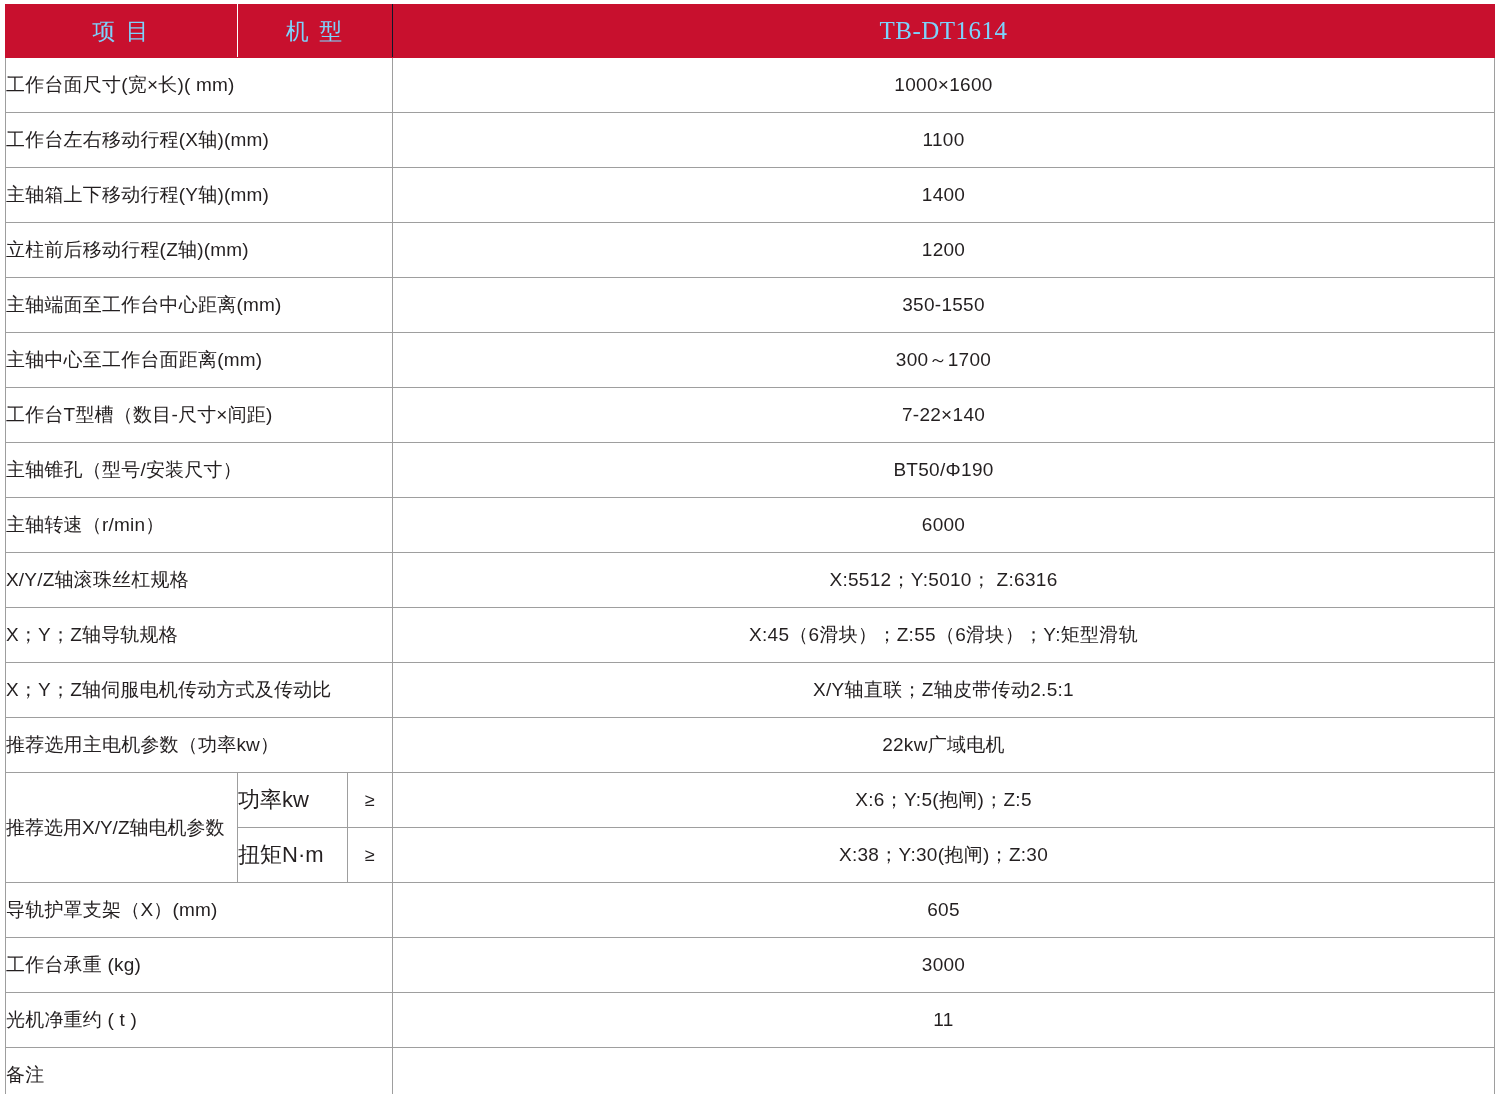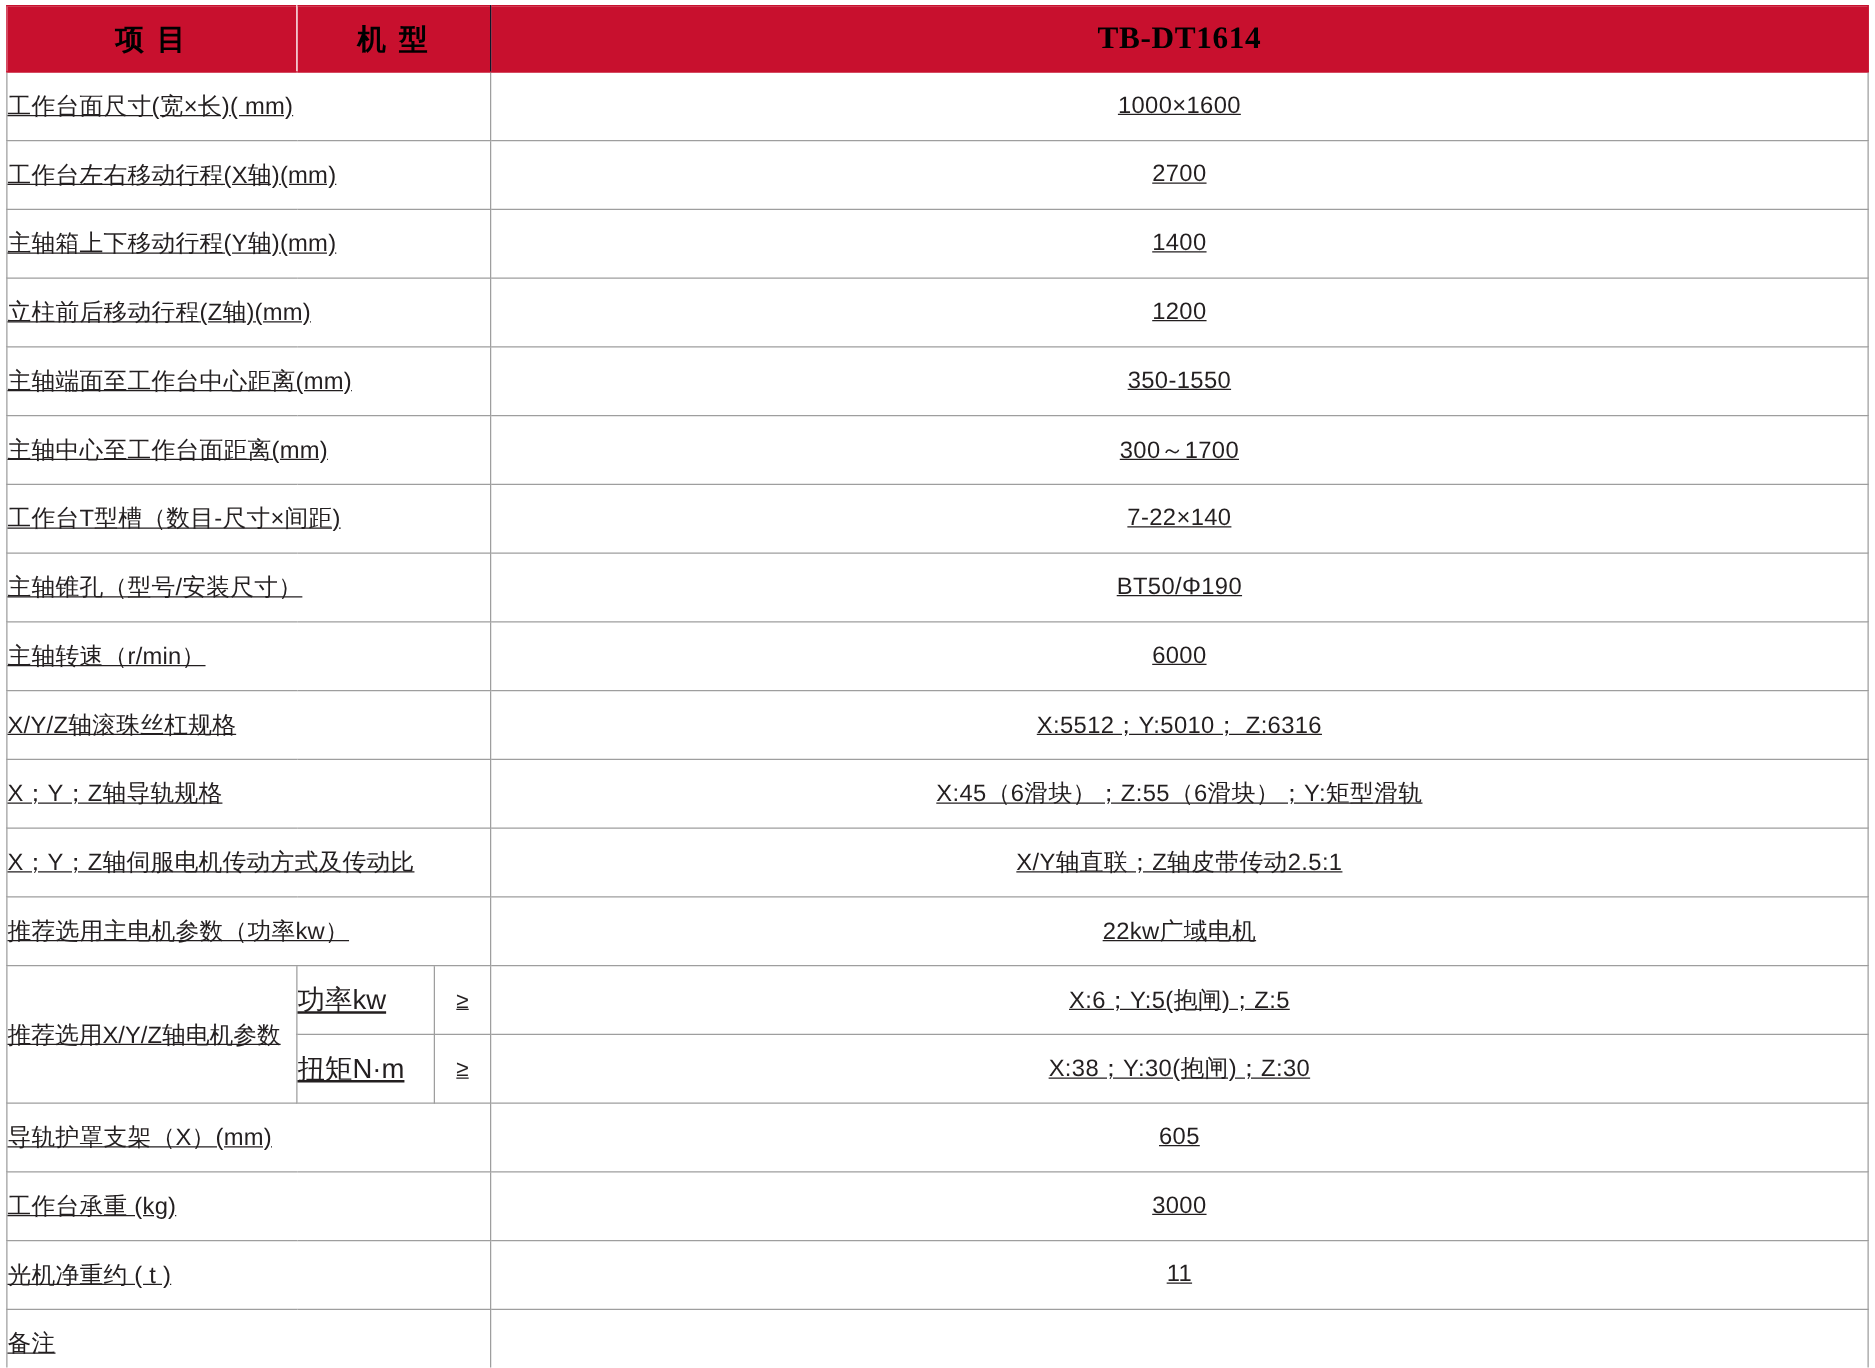--- a/index.html
+++ b/index.html
@@ -27,45 +27,44 @@
   }
   table.spec td, table.spec th {
     border: 1px solid #9e9e9e;
     padding: 0;
     vertical-align: middle;
   }
   
   tr.head td {
     background: #c8102e;
     border: 1px solid #c8102e;
-    color: #000000;
+    color: #7dd3fc;
     height: 52px;
     text-align: center;
-    font-weight: bold;
+    font-weight: normal;
     font-size: 23px;
     letter-spacing: 2px;
   }
   tr.head td.h-model-title {
     font-size: 24px;
   }
   tr.head td.h-name {
     border-right: 1px solid #ffffff;
   }
   tr.head td.h-type {
     border-right: 1px solid #0f172a;
   }
   tr.head td.h-value {
     letter-spacing: 0.5px;
     font-family: "Liberation Serif", "DejaVu Serif", serif;
     font-size: 25px;
   }
   
   tr.row td {
     height: 54px;
-    text-decoration: underline;
   }
   td.label {
     padding-left: 18px;
     font-size: 19px;
     text-align: left;
     letter-spacing: 0.2px;
   }
   td.value {
     text-align: center;
     font-size: 19px;
@@ -111,21 +110,21 @@
         <td class="h-type" colspan="2">机  型</td>
         <td class="h-value h-model-title">TB-DT1614</td>
       </tr>
 
       <tr class="row">
         <td class="label" colspan="3">工作台面尺寸(宽×长)( mm)</td>
         <td class="value">1000×1600</td>
       </tr>
       <tr class="row">
         <td class="label" colspan="3">工作台左右移动行程(X轴)(mm)</td>
-        <td class="value">2700</td>
+        <td class="value">1100</td>
       </tr>
       <tr class="row">
         <td class="label" colspan="3">主轴箱上下移动行程(Y轴)(mm)</td>
         <td class="value">1400</td>
       </tr>
       <tr class="row">
         <td class="label" colspan="3">立柱前后移动行程(Z轴)(mm)</td>
         <td class="value">1200</td>
       </tr>
       <tr class="row">

